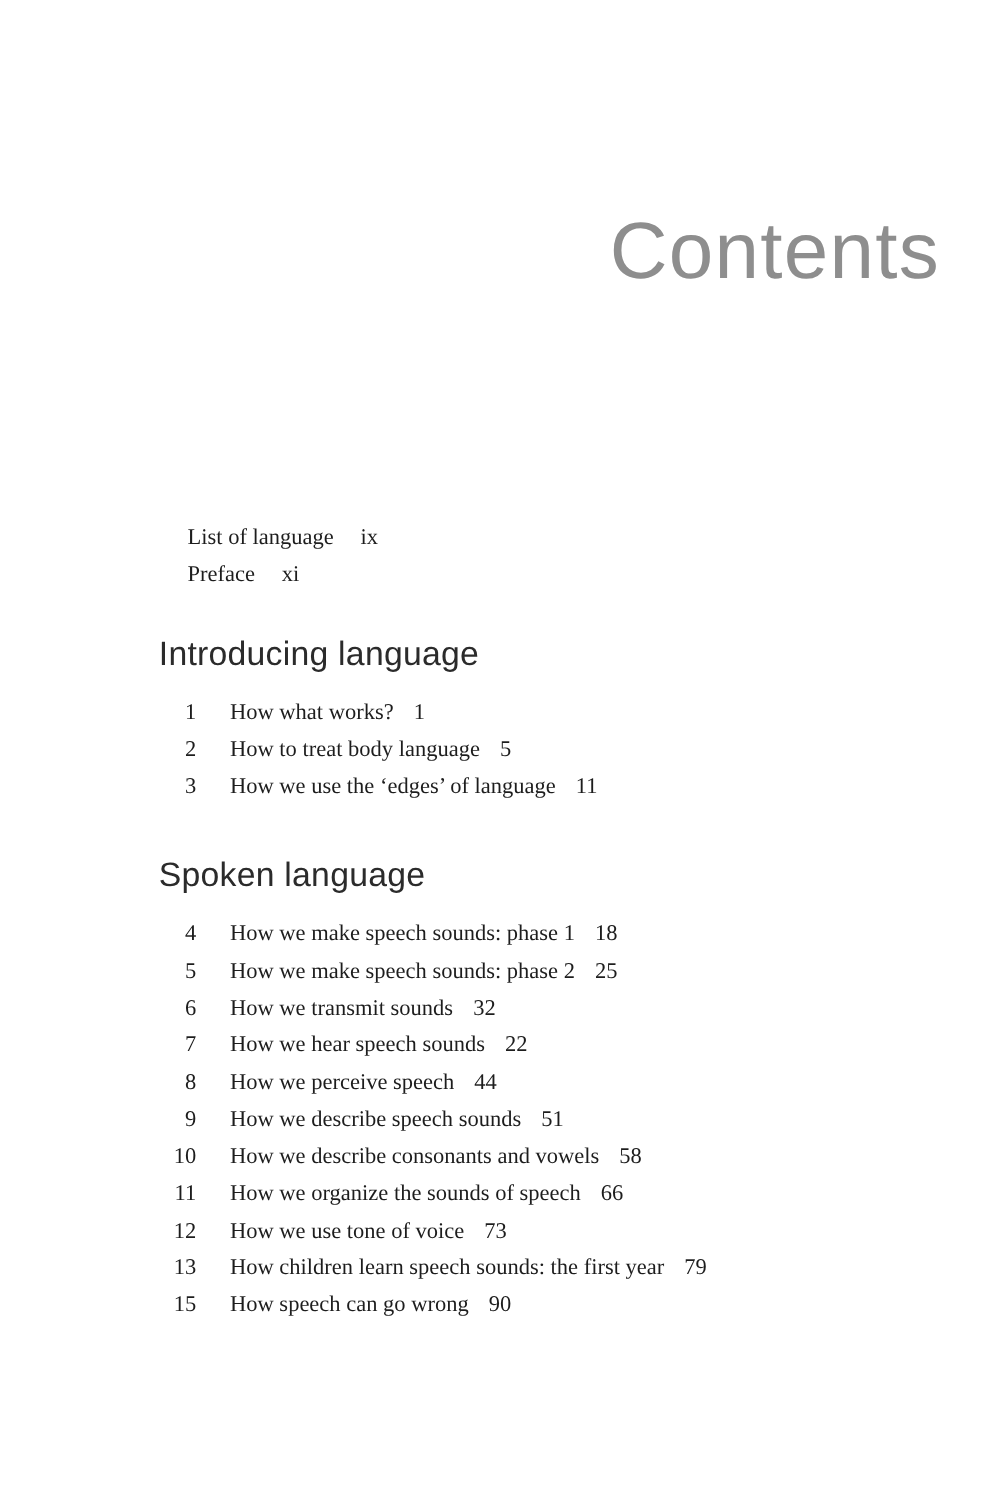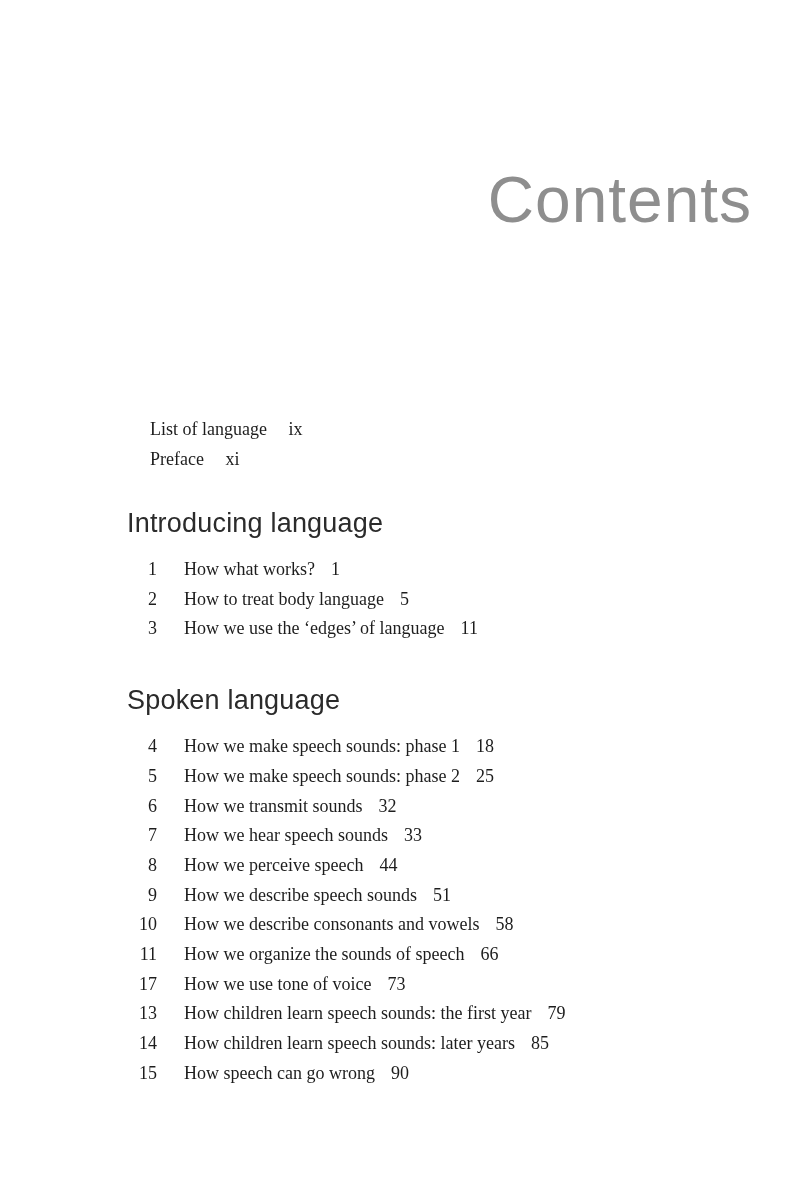--- a/index.html
+++ b/index.html
@@ -141,21 +141,21 @@
 
             <div class="row">
               <span class="row-num">6</span>
               <span class="row-title">How we transmit sounds</span>
               <span class="row-page">32</span>
             </div>
 
             <div class="row">
               <span class="row-num">7</span>
               <span class="row-title">How we hear speech sounds</span>
-              <span class="row-page">33</span>
+              <span class="row-page">22</span>
             </div>
 
             <div class="row">
               <span class="row-num">8</span>
               <span class="row-title">How we perceive speech</span>
               <span class="row-page">44</span>
             </div>
 
             <div class="row">
               <span class="row-num">9</span>
@@ -169,36 +169,31 @@
               <span class="row-page">58</span>
             </div>
 
             <div class="row">
               <span class="row-num">11</span>
               <span class="row-title">How we organize the sounds of speech</span>
               <span class="row-page">66</span>
             </div>
 
             <div class="row">
-              <span class="row-num">17</span>
+              <span class="row-num">12</span>
               <span class="row-title">How we use tone of voice</span>
               <span class="row-page">73</span>
             </div>
 
             <div class="row">
               <span class="row-num">13</span>
               <span class="row-title">How children learn speech sounds: the first year</span>
               <span class="row-page">79</span>
             </div>
 
-            <div class="row">
-              <span class="row-num">14</span>
-              <span class="row-title">How children learn speech sounds: later years</span>
-              <span class="row-page">85</span>
-            </div>
 
             <div class="row">
               <span class="row-num">15</span>
               <span class="row-title">How speech can go wrong</span>
               <span class="row-page">90</span>
             </div>
           </div>
       </section>
     </div>
 

